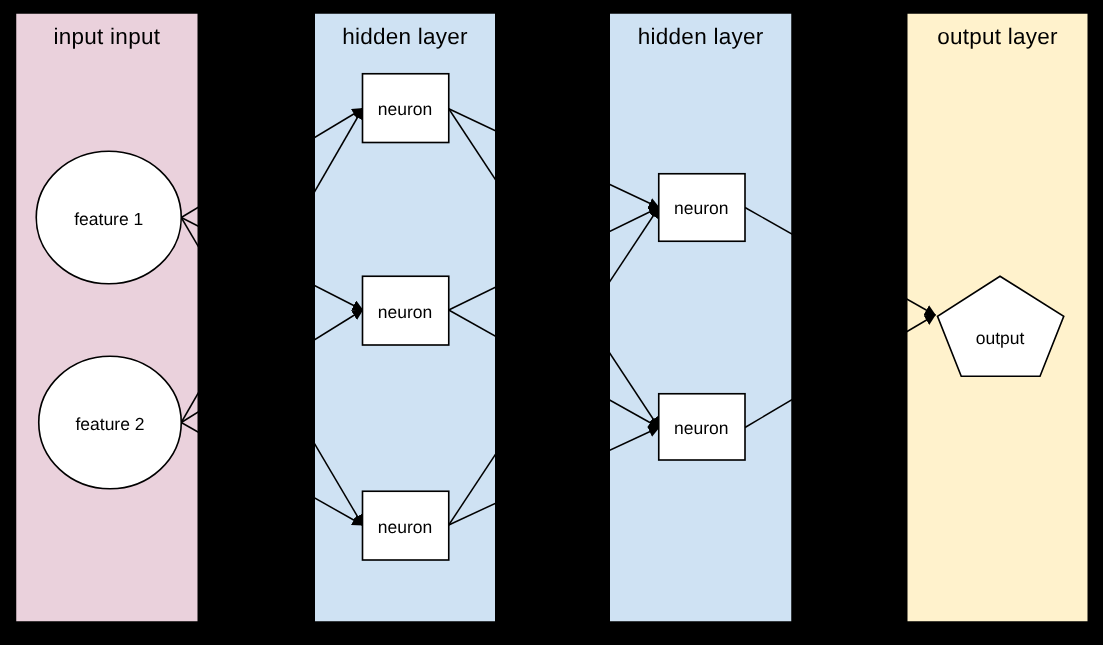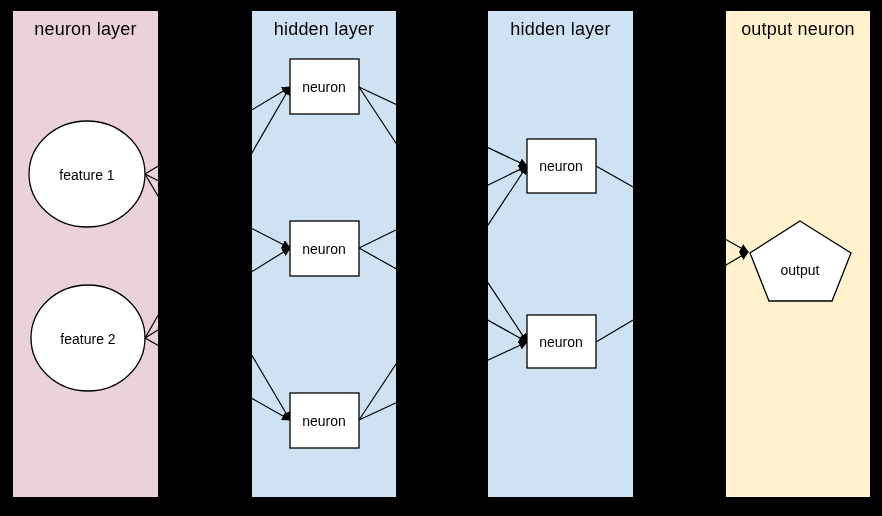--- a/index.html
+++ b/index.html
@@ -55,33 +55,33 @@
     text-anchor: middle;
     dominant-baseline: central;
   }
 </style>
 </head>
 <body>
 
 <div class="canvas">
 
   <div class="layer-col col-input" style="background-color: rgb(234, 209, 220);">
-    <div class="layer-label">neuron layer</div>
+    <div class="layer-label">input input</div>
   </div>
 
   <div class="layer-col col-hidden1" style="background-color: rgb(207, 226, 243);">
     <div class="layer-label">hidden layer</div>
   </div>
 
   <div class="layer-col col-hidden2" style="background-color: rgb(207, 226, 243);">
     <div class="layer-label">hidden layer</div>
   </div>
 
   <div class="layer-col col-output" style="background-color: rgb(255, 242, 204);">
-    <div class="layer-label">output neuron</div>
+    <div class="layer-label">output layer</div>
   </div>
 
   <svg class="overlay" viewBox="0 0 882 516">
     <defs>
       <marker id="arrow" markerWidth="9" markerHeight="9" refX="8" refY="4.5" orient="auto" markerUnits="userSpaceOnUse">
         <path d="M0,0 L9,4.5 L0,9 z" fill="#000000"></path>
       </marker>
     </defs>
 
     <line class="edge" x1="145" y1="174" x2="290" y2="87" marker-end="url(#arrow)"></line>

